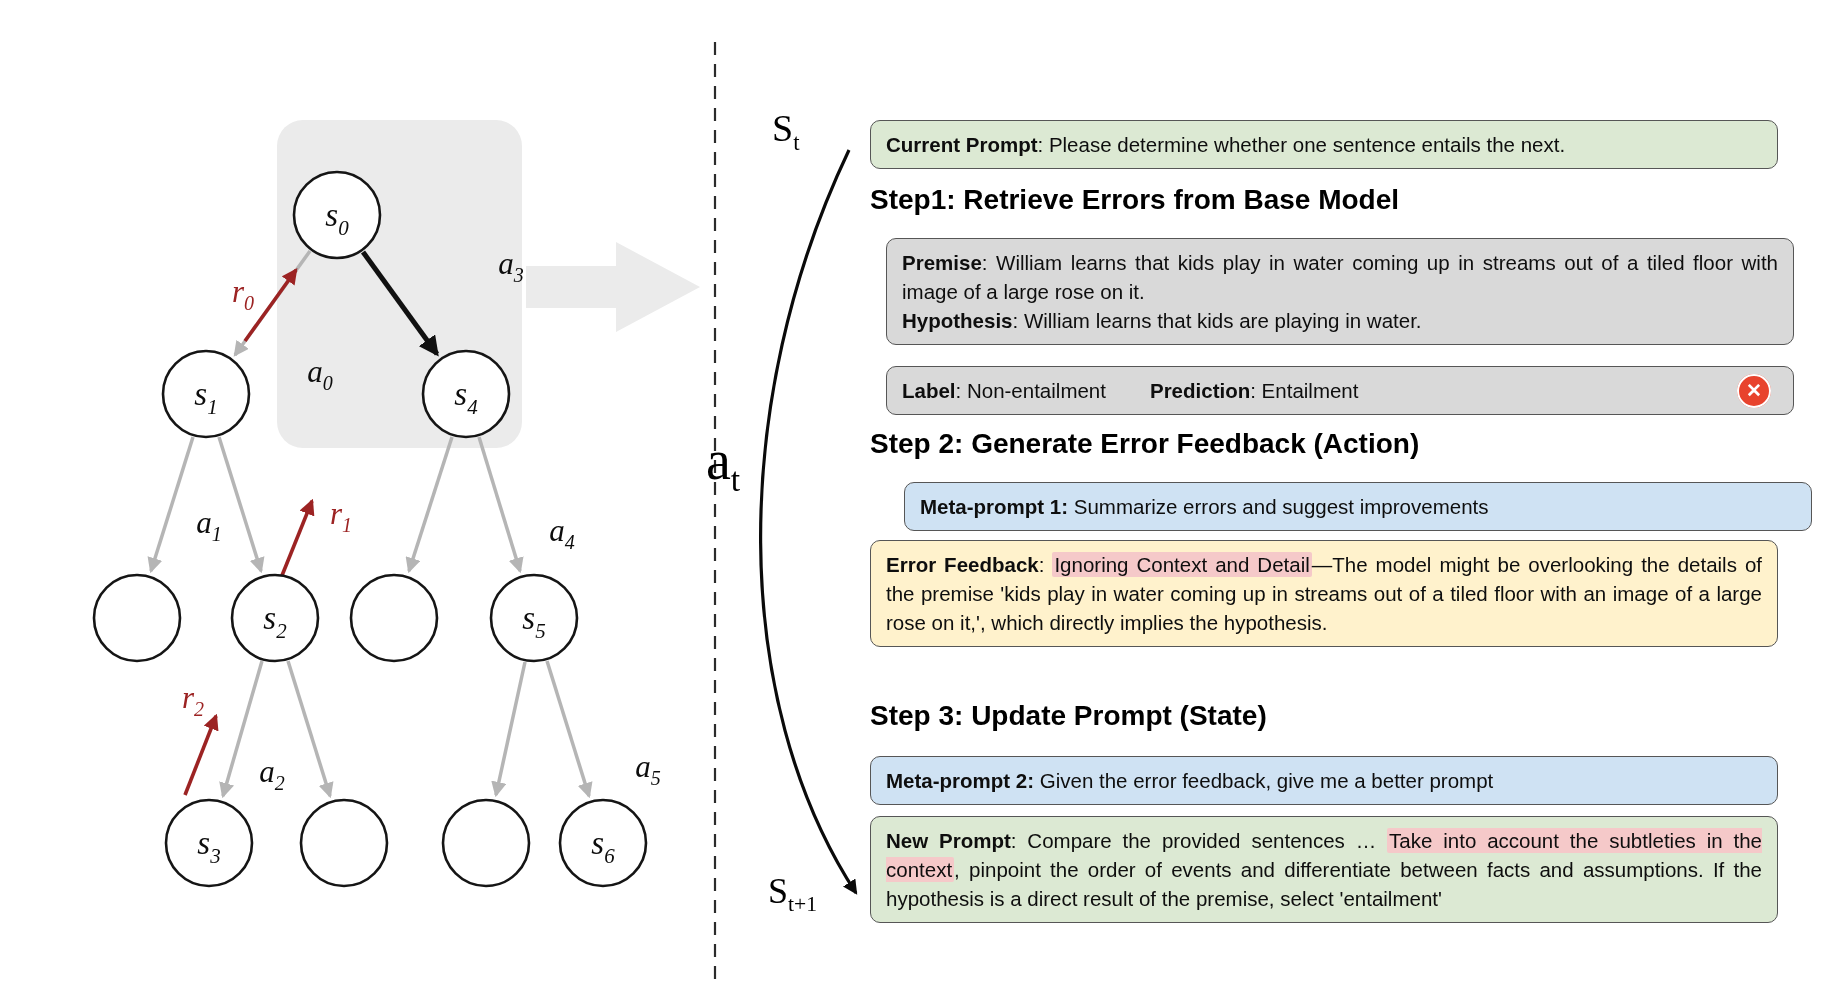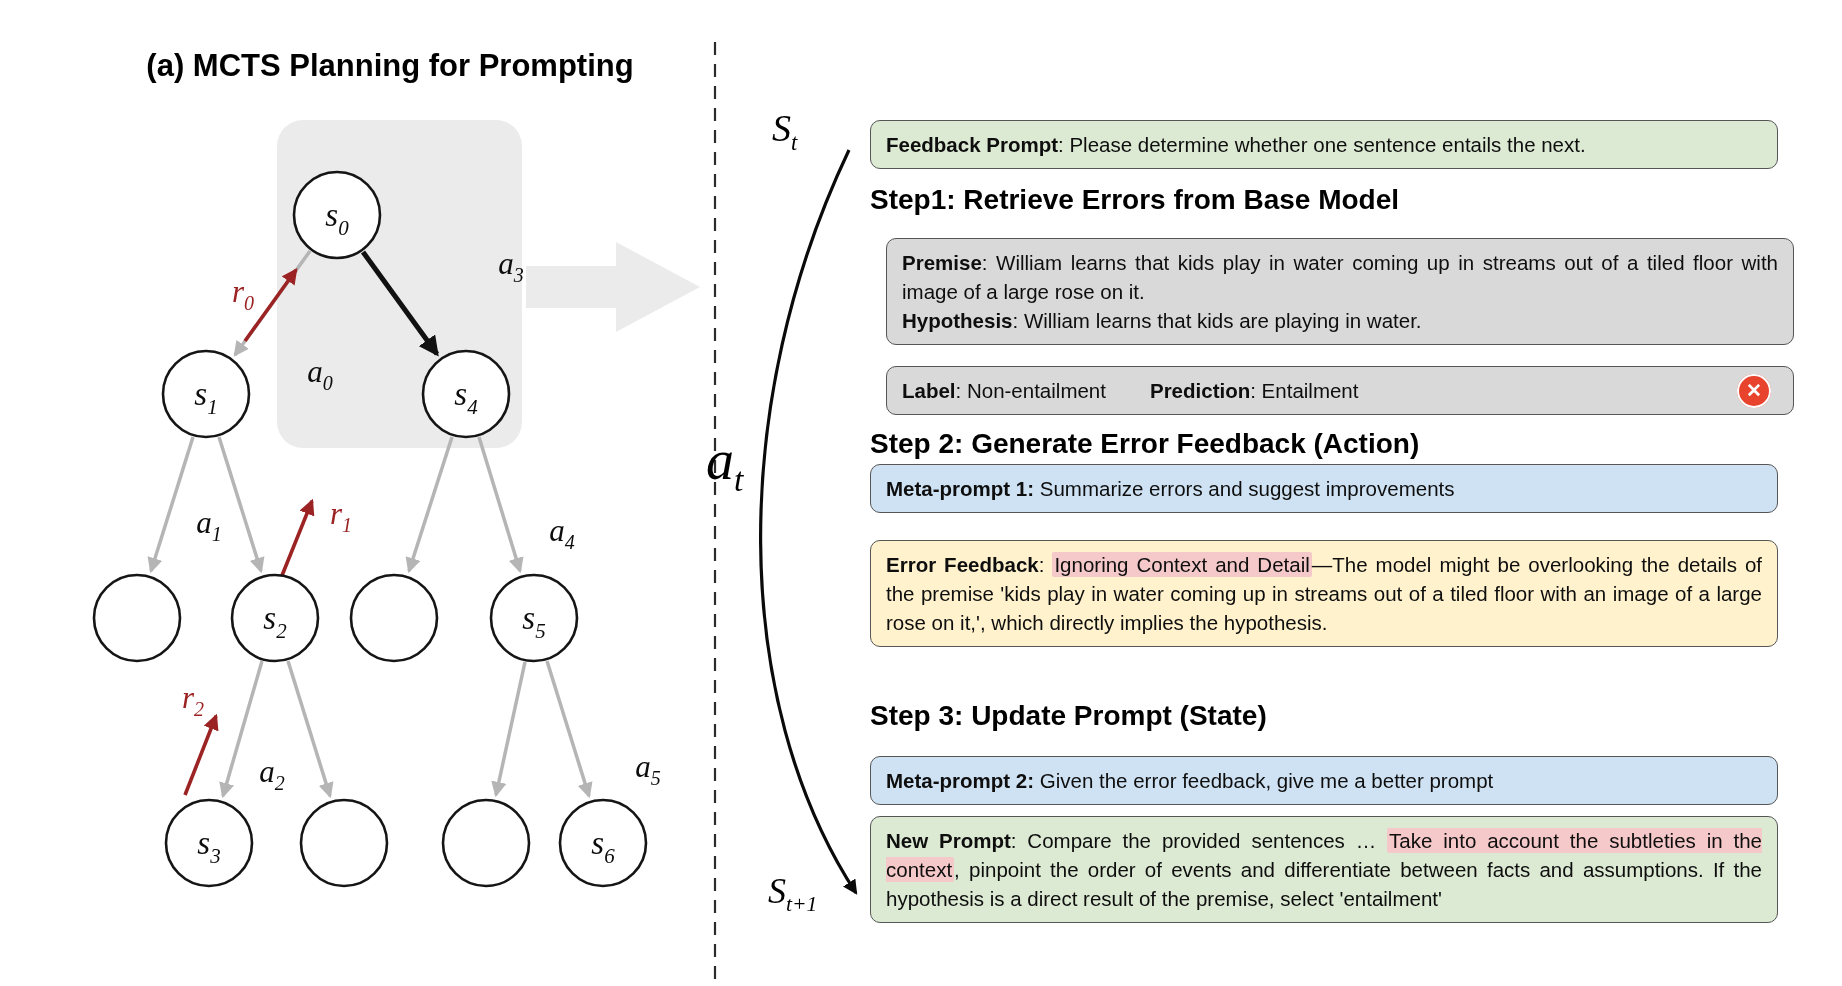--- a/index.html
+++ b/index.html
@@ -31,21 +31,21 @@
   .b{font-weight:bold;}
   .hl{background:var(--pink);padding:1px 2px;border-radius:2px;}
   .pred-gap{margin-left:44px;}
 
   .err-icon{position:absolute;right:22px;top:50%;transform:translateY(-50%);
             width:34px;height:34px;border-radius:50%;background:var(--red);
             color:#fff;font-weight:bold;font-size:19px;line-height:34px;
             text-align:center;box-shadow:0 0 0 2px #fff inset;}
 
   
-  .math{position:absolute;font-family:"Liberation Serif",serif;font-style:italic;color:#000;}
+  .math{position:absolute;font-family:"Liberation Serif",serif;color:#000;}
   .math sub{font-size:60%;}
 
   
   .edge-gray{stroke:var(--edge_gray);stroke-width:3.5;}
   .edge-black{stroke:#111;stroke-width:5;}
   .edge-red{stroke:var(--dark_red);stroke-width:3.6;}
   .node{fill:#fff;stroke:#151515;stroke-width:2.6;}
   .hl-rect{fill:var(--panel_gray);}
   .big-arrow{fill:var(--panel_gray);}
   .dashed{stroke:#2b2b2b;stroke-width:2.2;stroke-dasharray:13 9;}
@@ -126,45 +126,44 @@
 
     <text class="elabel red" x="243" y="302" text-anchor="middle"><tspan>r</tspan><tspan class="sube" dy="8">0</tspan></text>
     <text class="elabel red" x="341" y="524" text-anchor="middle"><tspan>r</tspan><tspan class="sube" dy="8">1</tspan></text>
     <text class="elabel red" x="193" y="708" text-anchor="middle"><tspan>r</tspan><tspan class="sube" dy="8">2</tspan></text>
 
     <line class="dashed" x1="715" y1="42" x2="715" y2="980"></line>
 
     <path class="curve" d="M 849 150 C 730 400 730 700 856 893" marker-end="url(#mc)"></path>
   </svg>
 
-  <div class="panel-title title-a">(a) MCTS Planning for Prompting</div>
 
   <div class="math" style="left:772px;top:106px;font-size:38px;"><span>S</span><sub>t</sub></div>
   <div class="math" style="left:706px;top:428px;font-size:56px;"><span>a</span><sub>t</sub></div>
   <div class="math" style="left:768px;top:870px;font-size:36px;"><span>S</span><sub>t+1</sub></div>
 
   <div class="box green" style="top:120px;">
-    <span class="b">Feedback Prompt</span><span>: Please determine whether one sentence entails the next.</span>
+    <span class="b">Current Prompt</span><span>: Please determine whether one sentence entails the next.</span>
   </div>
 
   <div class="step-heading" style="top:184px;">Step1: Retrieve Errors from Base Model</div>
 
   <div class="box gray justify" style="top:238px;">
     <span class="b">Premise</span><span>: William learns that kids play in water coming up in streams out of a tiled floor with  image of a large rose on it.</span><br>
     <span class="b">Hypothesis</span><span>: William learns that kids are playing in water.</span>
   </div>
 
   <div class="box gray" style="top:366px;">
     <span class="b">Label</span><span>: Non-entailment</span><span class="b pred-gap">Prediction</span><span>: Entailment</span>
     <span class="err-icon">✕</span>
   </div>
 
   <div class="step-heading" style="top:428px;">Step 2: Generate Error Feedback (Action)</div>
 
-  <div class="box blue" style="top:464px;">
+  <div class="box blue" style="top:482px;margin-left:34px;">
     <span class="b">Meta-prompt 1:</span><span> Summarize errors and suggest improvements</span>
   </div>
 
   <div class="box yellow justify" style="top:540px;">
     <span class="b">Error Feedback</span><span>: </span><span class="hl">Ignoring Context and Detail</span><span>—The model might be overlooking the details of the premise 'kids play in water coming up in streams out of a tiled floor with an image of a large rose on it,', which directly implies the hypothesis.</span>
   </div>
 
   <div class="step-heading" style="top:700px;">Step 3: Update Prompt (State)</div>
 
   <div class="box blue" style="top:756px;">

